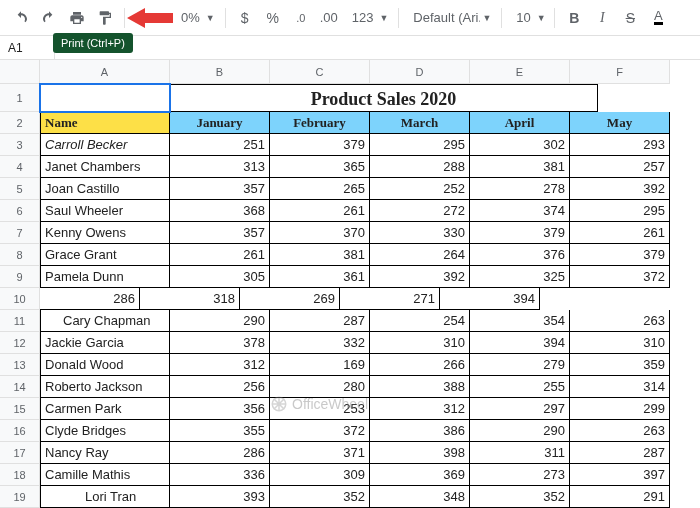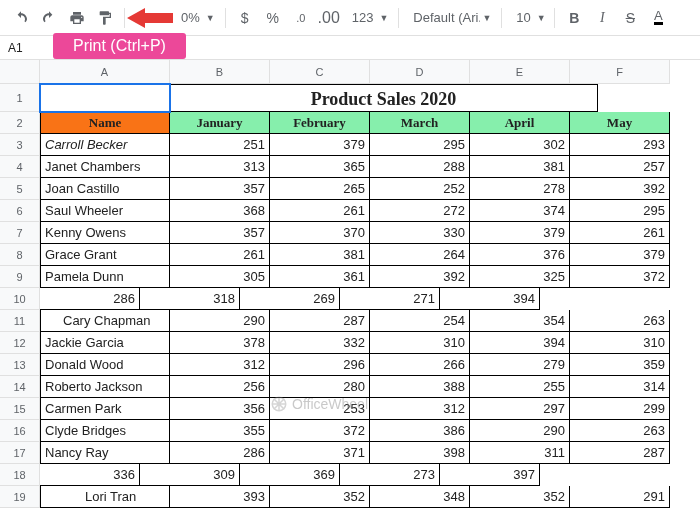--- a/index.html
+++ b/index.html
@@ -4,21 +4,21 @@
 <style>
   * { box-sizing: border-box; margin: 0; padding: 0; }
   body { font-family: Arial, sans-serif; font-size: 13px; color: #222; width: 700px; height: 508px; overflow: hidden; position: relative; background: #fff; }
   
   .toolbar { height: 36px; display: flex; align-items: center; padding: 0 8px; gap: 2px; border-bottom: 1px solid #e0e0e0; }
   .tb-btn { width: 26px; height: 26px; display: flex; align-items: center; justify-content: center; border-radius: 3px; color: #5f6368; cursor: pointer; }
   .tb-sep { width: 1px; height: 20px; background: #e0e0e0; margin: 0 4px; }
   .tb-text { font-size: 13px; color: #5f6368; padding: 0 4px; }
   .tb-drop { display: flex; align-items: center; gap: 2px; padding: 0 4px; cursor: pointer; }
   
-  .tooltip { position: absolute; top: 33px; left: 53px; background: #ec4899; color: #fff; font-size: 16px; padding: 4px 20px; border-radius: 3px; z-index: 10; white-space: nowrap; }
+  .tooltip { position: absolute; top: 33px; left: 53px; background: #14532d; color: #fff; font-size: 11px; padding: 4px 8px; border-radius: 3px; z-index: 10; white-space: nowrap; }
   
   .red-arrow { position: absolute; top: 6px; left: 127px; z-index: 20; }
   
   .namebox-row { height: 24px; display: flex; align-items: flex-start; border-bottom: 1px solid #e0e0e0; }
   .namebox { width: 55px; padding: 0 8px; font-size: 12px; color: #222; border-right: 1px solid #e0e0e0; height: 100%; display: flex; align-items: center; }
   
   .sheet { position: relative; }
   .col-headers { display: flex; height: 24px; }
   .row-header-corner { width: 40px; min-width: 40px; background: #f8f9fa; border-right: 1px solid #e0e0e0; border-bottom: 1px solid #e0e0e0; }
   .col-h { background: #f8f9fa; border-right: 1px solid #e0e0e0; border-bottom: 1px solid #e0e0e0; text-align: center; font-size: 11px; color: #5f6368; line-height: 24px; }
@@ -32,22 +32,22 @@
   .cell { border-right: 1px solid #000; border-bottom: 1px solid #000; padding: 0 4px; line-height: 22px; font-size: 13px; overflow: hidden; white-space: nowrap; }
   .cell.colA { width: 130px; }
   .cell.colN { width: 100px; text-align: right; }
   
   .row1 .cell { border-top: 1px solid #000; }
   .row1 .colA { border-left: 1px solid #000; }
   
   .title-cell { background: #fff; font-family: Georgia, serif; font-size: 18px; font-weight: bold; text-align: center; }
   .selected-cell { outline: 2px solid #1a73e8; outline-offset: -1px; position: relative; }
   
-  .header-name { background: #f97316; text-align: center; font-weight: bold; font-family: Georgia, serif; }
-  .header-month { background: #86efac; text-align: center !important; font-weight: bold; font-family: Georgia, serif; }
+  .header-name { background: #fde047; font-weight: bold; font-family: Georgia, serif; }
+  .header-month { background: #7dd3fc; text-align: center !important; font-weight: bold; font-family: Georgia, serif; }
   
   .title-merged { width: 428px; border-left: none; }
   
   .watermark { position: absolute; top: 395px; left: 270px; opacity: 0.35; font-size: 14px; color: #666; display: flex; align-items: center; gap: 4px; pointer-events: none; z-index: 5; }
   
   svg { display: block; }
   .dd-caret { font-size: 9px; color: #5f6368; }
 </style>
 </head>
 <body>
@@ -83,21 +83,21 @@
   <div class="tb-btn">
       <span style="font-size:14px">$</span>
     </div>
   <div class="tb-btn">
       <span style="font-size:14px">%</span>
     </div>
   <div class="tb-btn">
       <span style="font-size:11px">.0</span>
     </div>
   <div class="tb-btn">
-      <span style="font-size:16px">.00</span>
+      <span style="font-size:13px">.00</span>
     </div>
   <div class="tb-drop">
     <span class="tb-text">123</span>
     <span class="dd-caret">▼</span>
   </div>
   <div class="tb-sep"></div>
   <div class="tb-drop" style="width:90px">
     <span class="tb-text" style="overflow:hidden;white-space:nowrap">Default (Ari...</span>
     <span class="dd-caret">▼</span>
   </div>
@@ -249,21 +249,21 @@
           <div class="cell colN">378</div>
           <div class="cell colN">332</div>
           <div class="cell colN">310</div>
           <div class="cell colN">394</div>
           <div class="cell colN">310</div>
         </div>
         <div class="row">
           <div class="row-h">13</div>
           <div class="cell colA" style="border-left: 1px solid rgb(0, 0, 0);">Donald Wood</div>
           <div class="cell colN">312</div>
-          <div class="cell colN">296</div>
+          <div class="cell colN">169</div>
           <div class="cell colN">266</div>
           <div class="cell colN">279</div>
           <div class="cell colN">359</div>
         </div>
         <div class="row">
           <div class="row-h">14</div>
           <div class="cell colA" style="border-left: 1px solid rgb(0, 0, 0);">Roberto Jackson</div>
           <div class="cell colN">256</div>
           <div class="cell colN">280</div>
           <div class="cell colN">388</div>
@@ -292,20 +292,21 @@
           <div class="row-h">17</div>
           <div class="cell colA" style="border-left: 1px solid rgb(0, 0, 0);">Nancy Ray</div>
           <div class="cell colN">286</div>
           <div class="cell colN">371</div>
           <div class="cell colN">398</div>
           <div class="cell colN">311</div>
           <div class="cell colN">287</div>
         </div>
         <div class="row">
           <div class="row-h">18</div>
+          <div class="cell colA" style="border-left: 1px solid rgb(0, 0, 0);">Camille Mathis</div>
           <div class="cell colN">336</div>
           <div class="cell colN">309</div>
           <div class="cell colN">369</div>
           <div class="cell colN">273</div>
           <div class="cell colN">397</div>
         </div>
         <div class="row">
           <div class="row-h">19</div>
           <div class="cell colA" style="border-left: 1px solid rgb(0, 0, 0); padding-left: 44px;">Lori Tran</div>
           <div class="cell colN">393</div>

